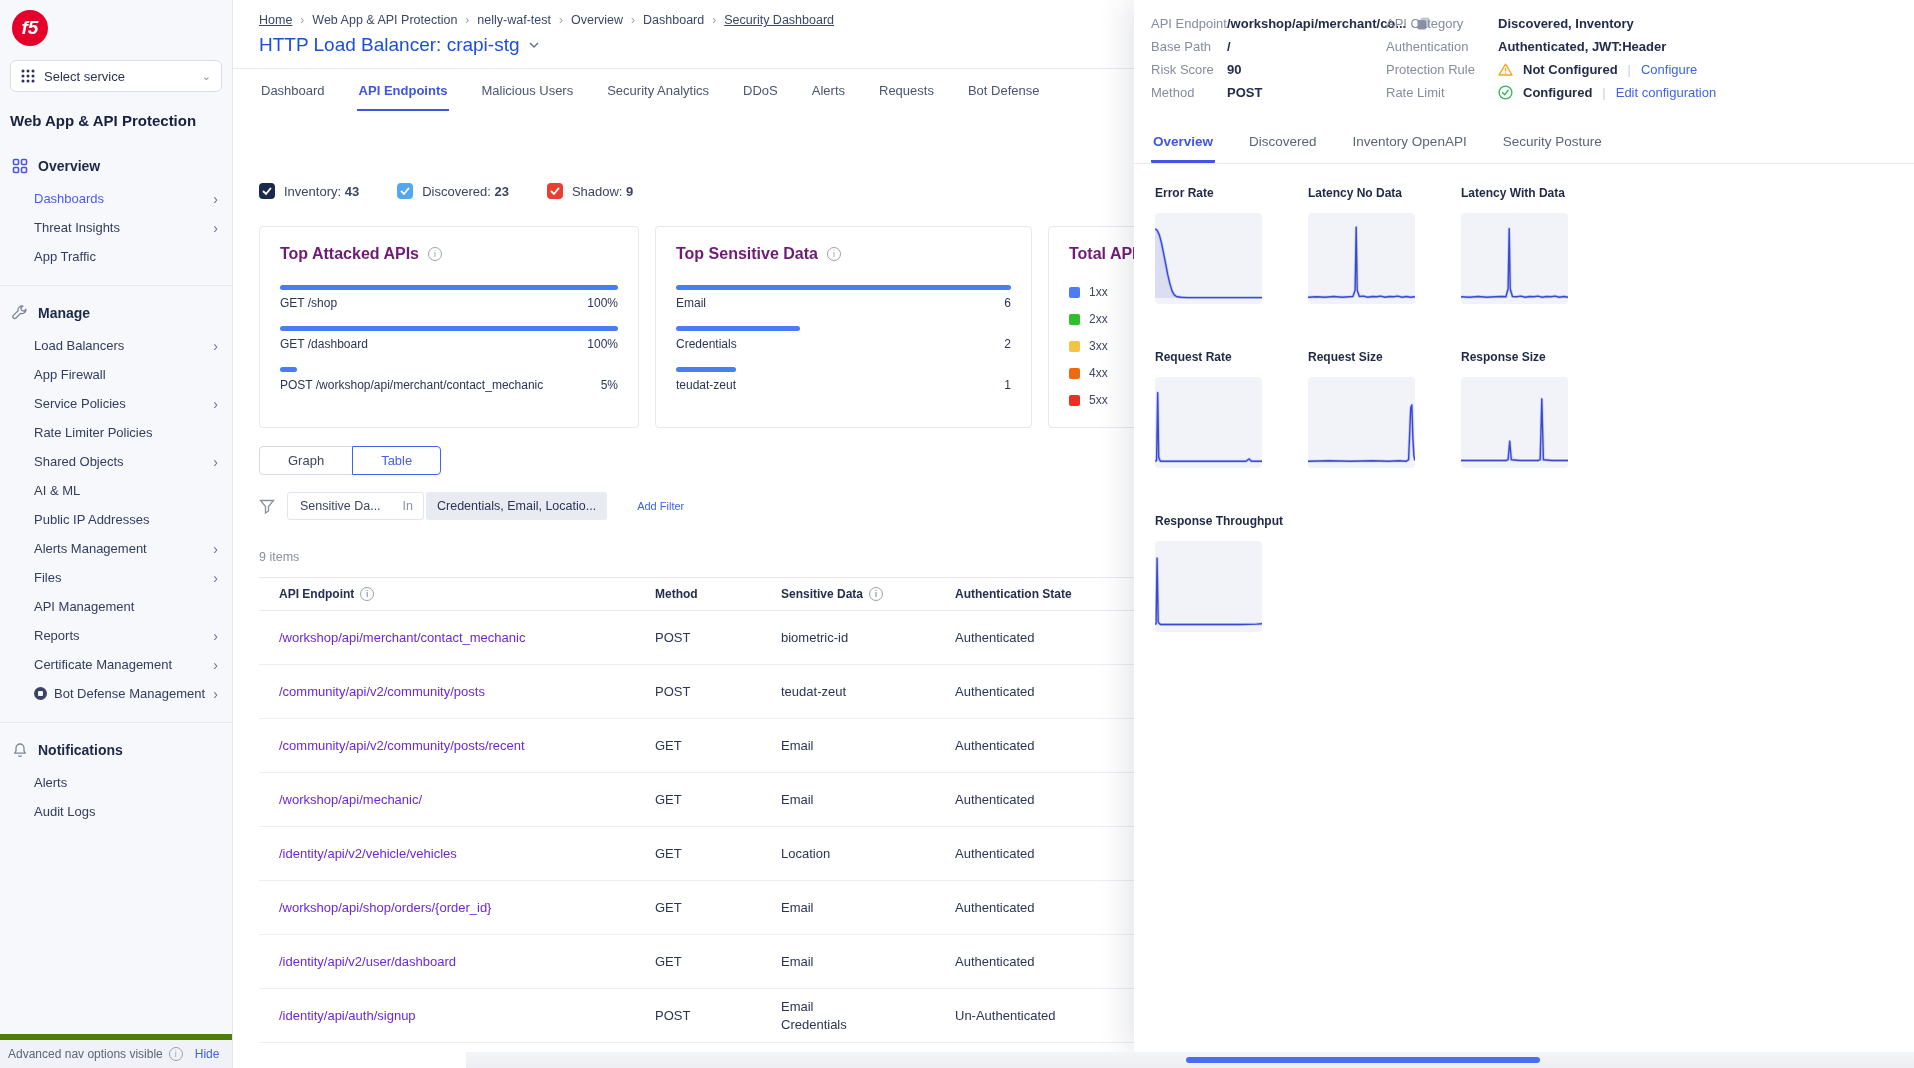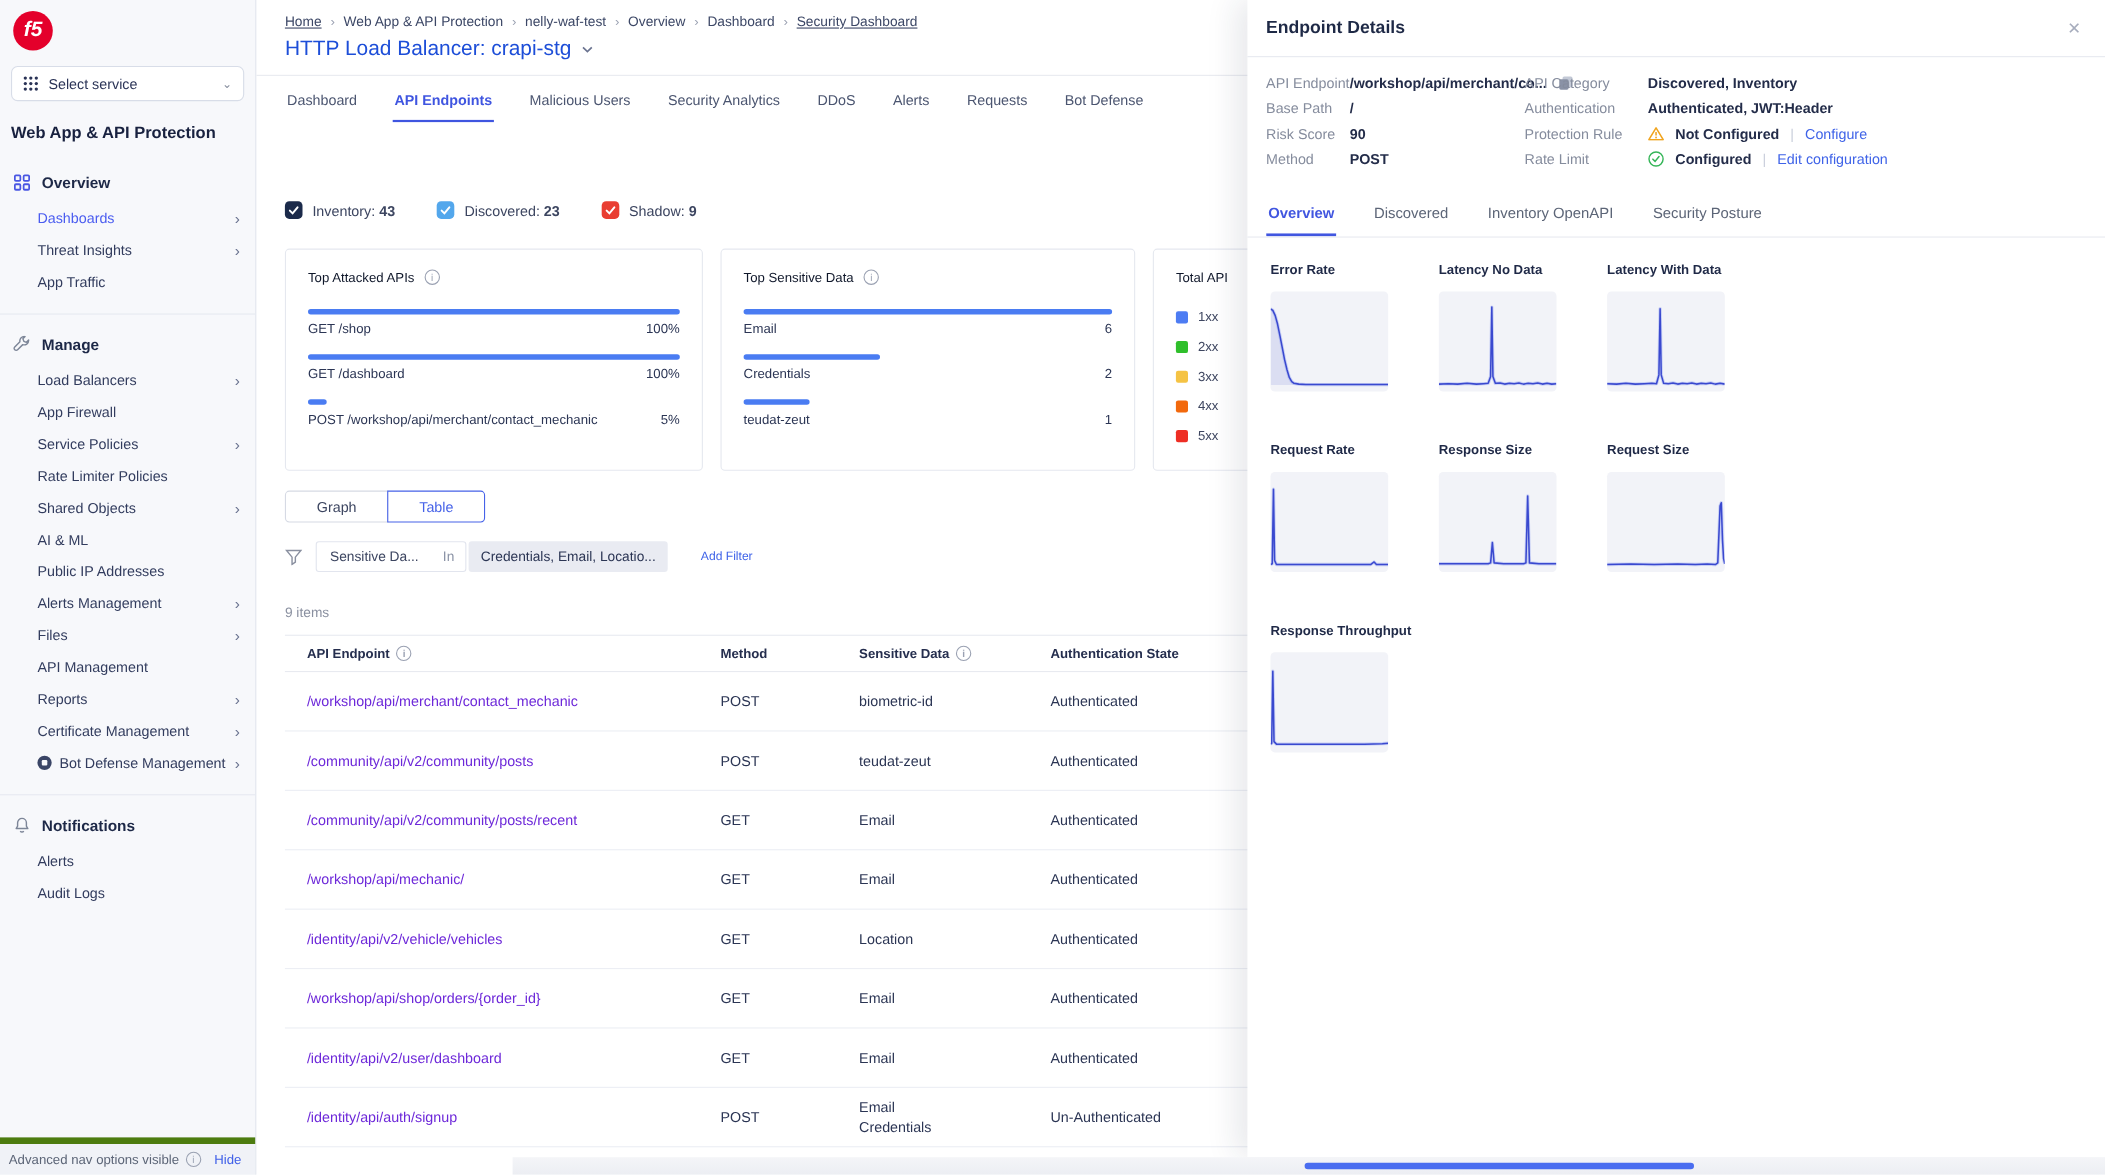--- a/index.html
+++ b/index.html
@@ -43,21 +43,21 @@
   .chk-row { margin:72px 0 0 26px; display:flex; gap:38px; align-items:center; }
   .chk { display:flex; align-items:center; gap:9px; cursor:pointer; }
   .chk .box { width:16px; height:16px; border-radius:4px; display:flex; align-items:center; justify-content:center; }
   .chk .txt { font-size:13px; color:#3c4560; }
   .chk .txt b { font-weight:bold; }
 
   .cards-row { display:flex; gap:16px; margin:27px 0 0 26px; width:1210px; }
   .card { background:#fff; border:1px solid #e5e8ef; border-radius:4px; height:202px; padding:18px 20px; flex:none; }
   .card.w1 { width:380px; } .card.w2 { width:377px; } .card.w3 { width:380px; }
   .card-head { display:flex; align-items:center; gap:9px; }
-  .card-title { font-size:12px; font-weight:400; color:#0f172a; }
+  .card-title { font-size:16px; font-weight:700; color:#701a75; }
   .bars { margin-top:22px; }
   .bar-item { margin-bottom:16px; }
   .bar-track { height:5px; }
   .bar-fill { height:5px; border-radius:2.5px; background:#4a7cf2; }
   .bar-row { display:flex; justify-content:space-between; margin-top:6px; font-size:12px; color:#2b3554; }
   .legend { margin-top:22px; display:flex; flex-direction:column; gap:13px; }
   .lg-row { display:flex; align-items:center; gap:9px; }
   .lg-sw { width:11px; height:11px; border-radius:2px; }
   .lg-label { font-size:12px; color:#3e4660; }
 
@@ -545,24 +545,20 @@
         </div>
       </div>
   </div>
 
   <div class="hscroll">
     <div class="thumb"></div>
   </div>
 </div>
 
 <div class="panel">
-  <div class="panel-head">
-    <span class="panel-title">Endpoint Details</span>
-    <span class="panel-close">✕</span>
-  </div>
   <div class="panel-fields" id="panel-fields">
       <div class="pf-label">API Endpoint</div>
       <div class="pf-value">
         <span>/workshop/api/merchant/co...</span>
         <span>
           <svg width="15" height="15" viewBox="0 0 15 15">
             <rect x="4.5" y="1.5" width="9" height="10" rx="1.5" fill="#c3c9d6"></rect>
             <rect x="1.5" y="4" width="8.5" height="9.5" rx="1.5" fill="#8a92a6"></rect>
           </svg>
         </span>
@@ -651,34 +647,34 @@
       <div class="chart-cell">
         <div class="chart-title">Request Rate</div>
         <div class="chart-box">
           <svg width="107" height="91" viewBox="0 0 107 91">
             <polyline points="0.0,84.2 1.6,83.5 2.7,15.7 3.7,80.4 5.4,84.2 16.1,84.2 32.1,84.2 48.2,84.2 64.2,84.2 80.3,84.2 91.0,84.2 94.2,81.9 96.3,84.2 107.0,84.2" fill="none" stroke="#93a2f2" stroke-width="3" opacity="0.45" stroke-linejoin="round"></polyline>
             <polyline points="0.0,84.2 1.6,83.5 2.7,15.7 3.7,80.4 5.4,84.2 16.1,84.2 32.1,84.2 48.2,84.2 64.2,84.2 80.3,84.2 91.0,84.2 94.2,81.9 96.3,84.2 107.0,84.2" fill="none" stroke="#3a49cf" stroke-width="1.4" stroke-linejoin="round"></polyline>
           </svg>
         </div>
       </div>
       <div class="chart-cell">
+        <div class="chart-title">Request Size</div>
+        <div class="chart-box">
+          <svg width="107" height="91" viewBox="0 0 107 91">
+            <polyline points="0.0,84.2 21.4,83.8 42.8,84.2 64.2,83.8 80.3,84.2 91.0,83.8 98.4,84.2 100.6,82.7 102.7,31.1 103.8,28.0 104.9,61.9 105.9,78.8 107.0,83.5" fill="none" stroke="#93a2f2" stroke-width="3" opacity="0.45" stroke-linejoin="round"></polyline>
+            <polyline points="0.0,84.2 21.4,83.8 42.8,84.2 64.2,83.8 80.3,84.2 91.0,83.8 98.4,84.2 100.6,82.7 102.7,31.1 103.8,28.0 104.9,61.9 105.9,78.8 107.0,83.5" fill="none" stroke="#3a49cf" stroke-width="1.4" stroke-linejoin="round"></polyline>
+          </svg>
+        </div>
+      </div>
+      <div class="chart-cell">
         <div class="chart-title">Response Size</div>
         <div class="chart-box">
           <svg width="107" height="91" viewBox="0 0 107 91">
             <polyline points="0.0,83.5 16.1,83.5 32.1,83.5 44.9,83.5 47.1,82.7 48.7,64.2 50.3,82.7 58.9,83.5 69.5,83.5 77.0,83.5 79.2,82.7 80.8,21.9 82.4,82.7 91.0,83.5 107.0,83.5" fill="none" stroke="#93a2f2" stroke-width="3" opacity="0.45" stroke-linejoin="round"></polyline>
             <polyline points="0.0,83.5 16.1,83.5 32.1,83.5 44.9,83.5 47.1,82.7 48.7,64.2 50.3,82.7 58.9,83.5 69.5,83.5 77.0,83.5 79.2,82.7 80.8,21.9 82.4,82.7 91.0,83.5 107.0,83.5" fill="none" stroke="#3a49cf" stroke-width="1.4" stroke-linejoin="round"></polyline>
-          </svg>
-        </div>
-      </div>
-      <div class="chart-cell">
-        <div class="chart-title">Request Size</div>
-        <div class="chart-box">
-          <svg width="107" height="91" viewBox="0 0 107 91">
-            <polyline points="0.0,84.2 21.4,83.8 42.8,84.2 64.2,83.8 80.3,84.2 91.0,83.8 98.4,84.2 100.6,82.7 102.7,31.1 103.8,28.0 104.9,61.9 105.9,78.8 107.0,83.5" fill="none" stroke="#93a2f2" stroke-width="3" opacity="0.45" stroke-linejoin="round"></polyline>
-            <polyline points="0.0,84.2 21.4,83.8 42.8,84.2 64.2,83.8 80.3,84.2 91.0,83.8 98.4,84.2 100.6,82.7 102.7,31.1 103.8,28.0 104.9,61.9 105.9,78.8 107.0,83.5" fill="none" stroke="#3a49cf" stroke-width="1.4" stroke-linejoin="round"></polyline>
           </svg>
         </div>
       </div>
       <div class="chart-cell">
         <div class="chart-title">Response Throughput</div>
         <div class="chart-box">
           <svg width="107" height="91" viewBox="0 0 107 91">
             <polyline points="0.0,83.5 1.1,82.7 2.1,17.2 3.2,81.2 5.4,83.5 21.4,83.5 42.8,83.5 64.2,83.5 85.6,83.5 101.7,83.1 107.0,82.7" fill="none" stroke="#93a2f2" stroke-width="3" opacity="0.45" stroke-linejoin="round"></polyline>
             <polyline points="0.0,83.5 1.1,82.7 2.1,17.2 3.2,81.2 5.4,83.5 21.4,83.5 42.8,83.5 64.2,83.5 85.6,83.5 101.7,83.1 107.0,82.7" fill="none" stroke="#3a49cf" stroke-width="1.4" stroke-linejoin="round"></polyline>
           </svg>

